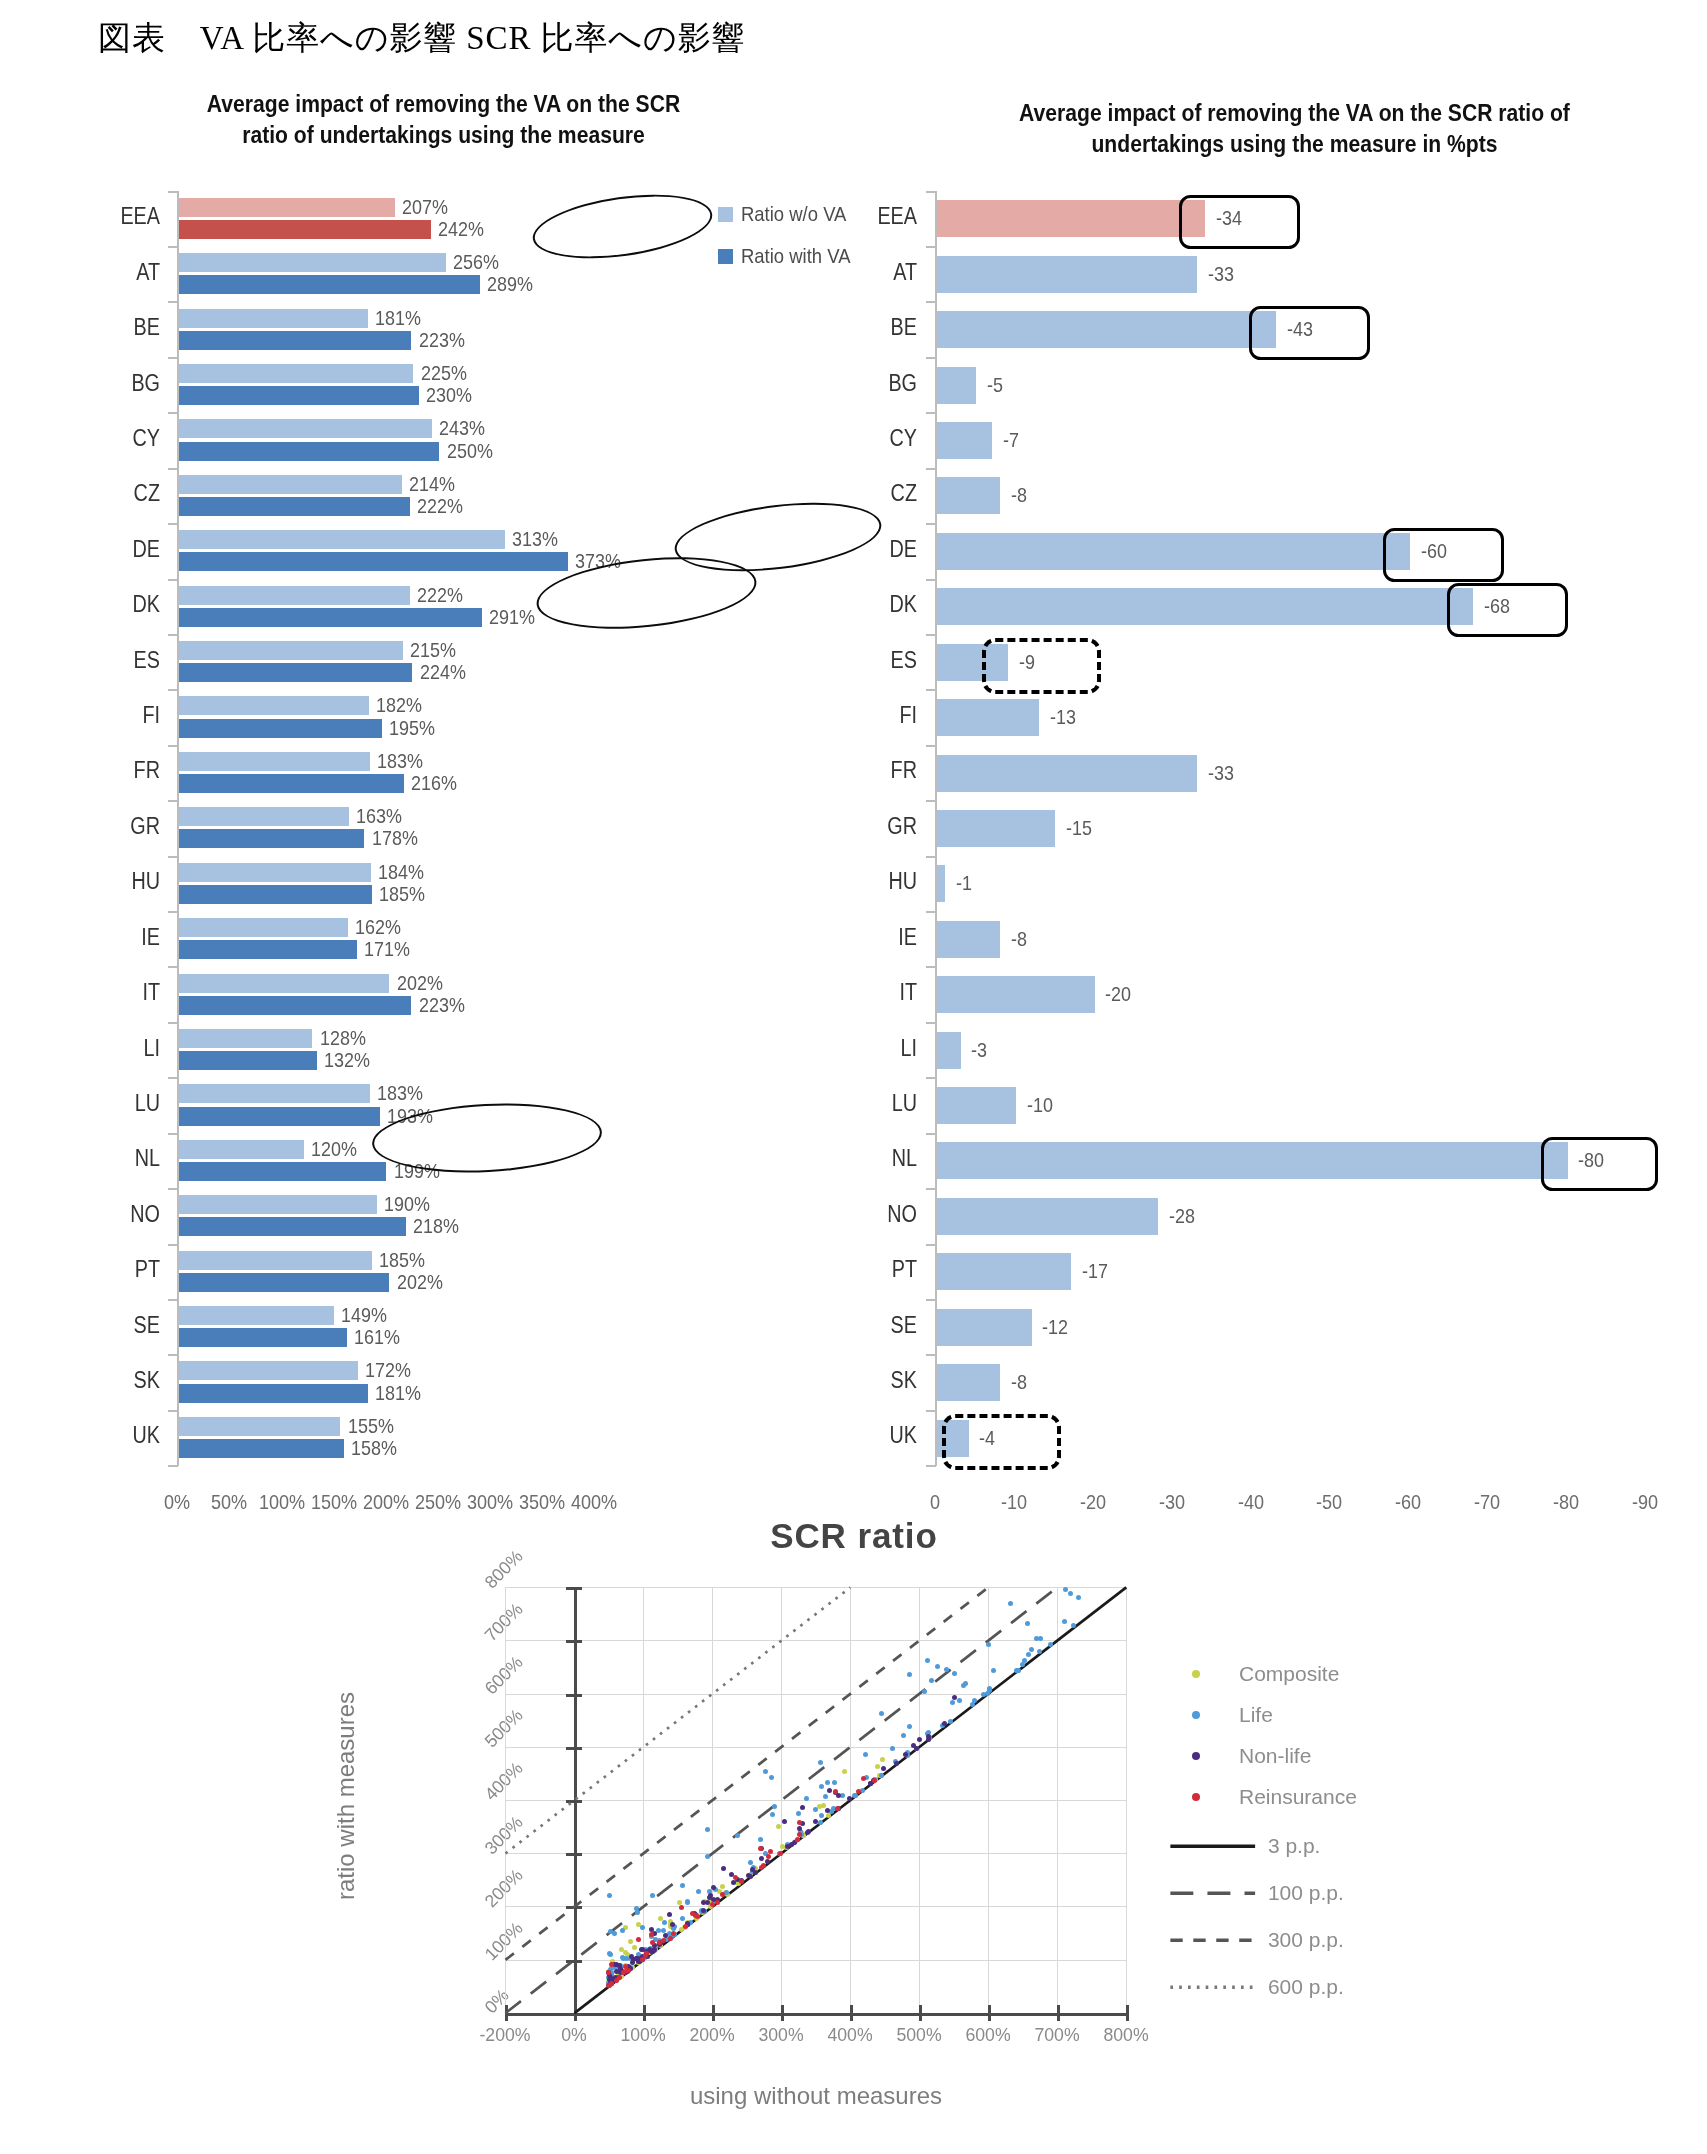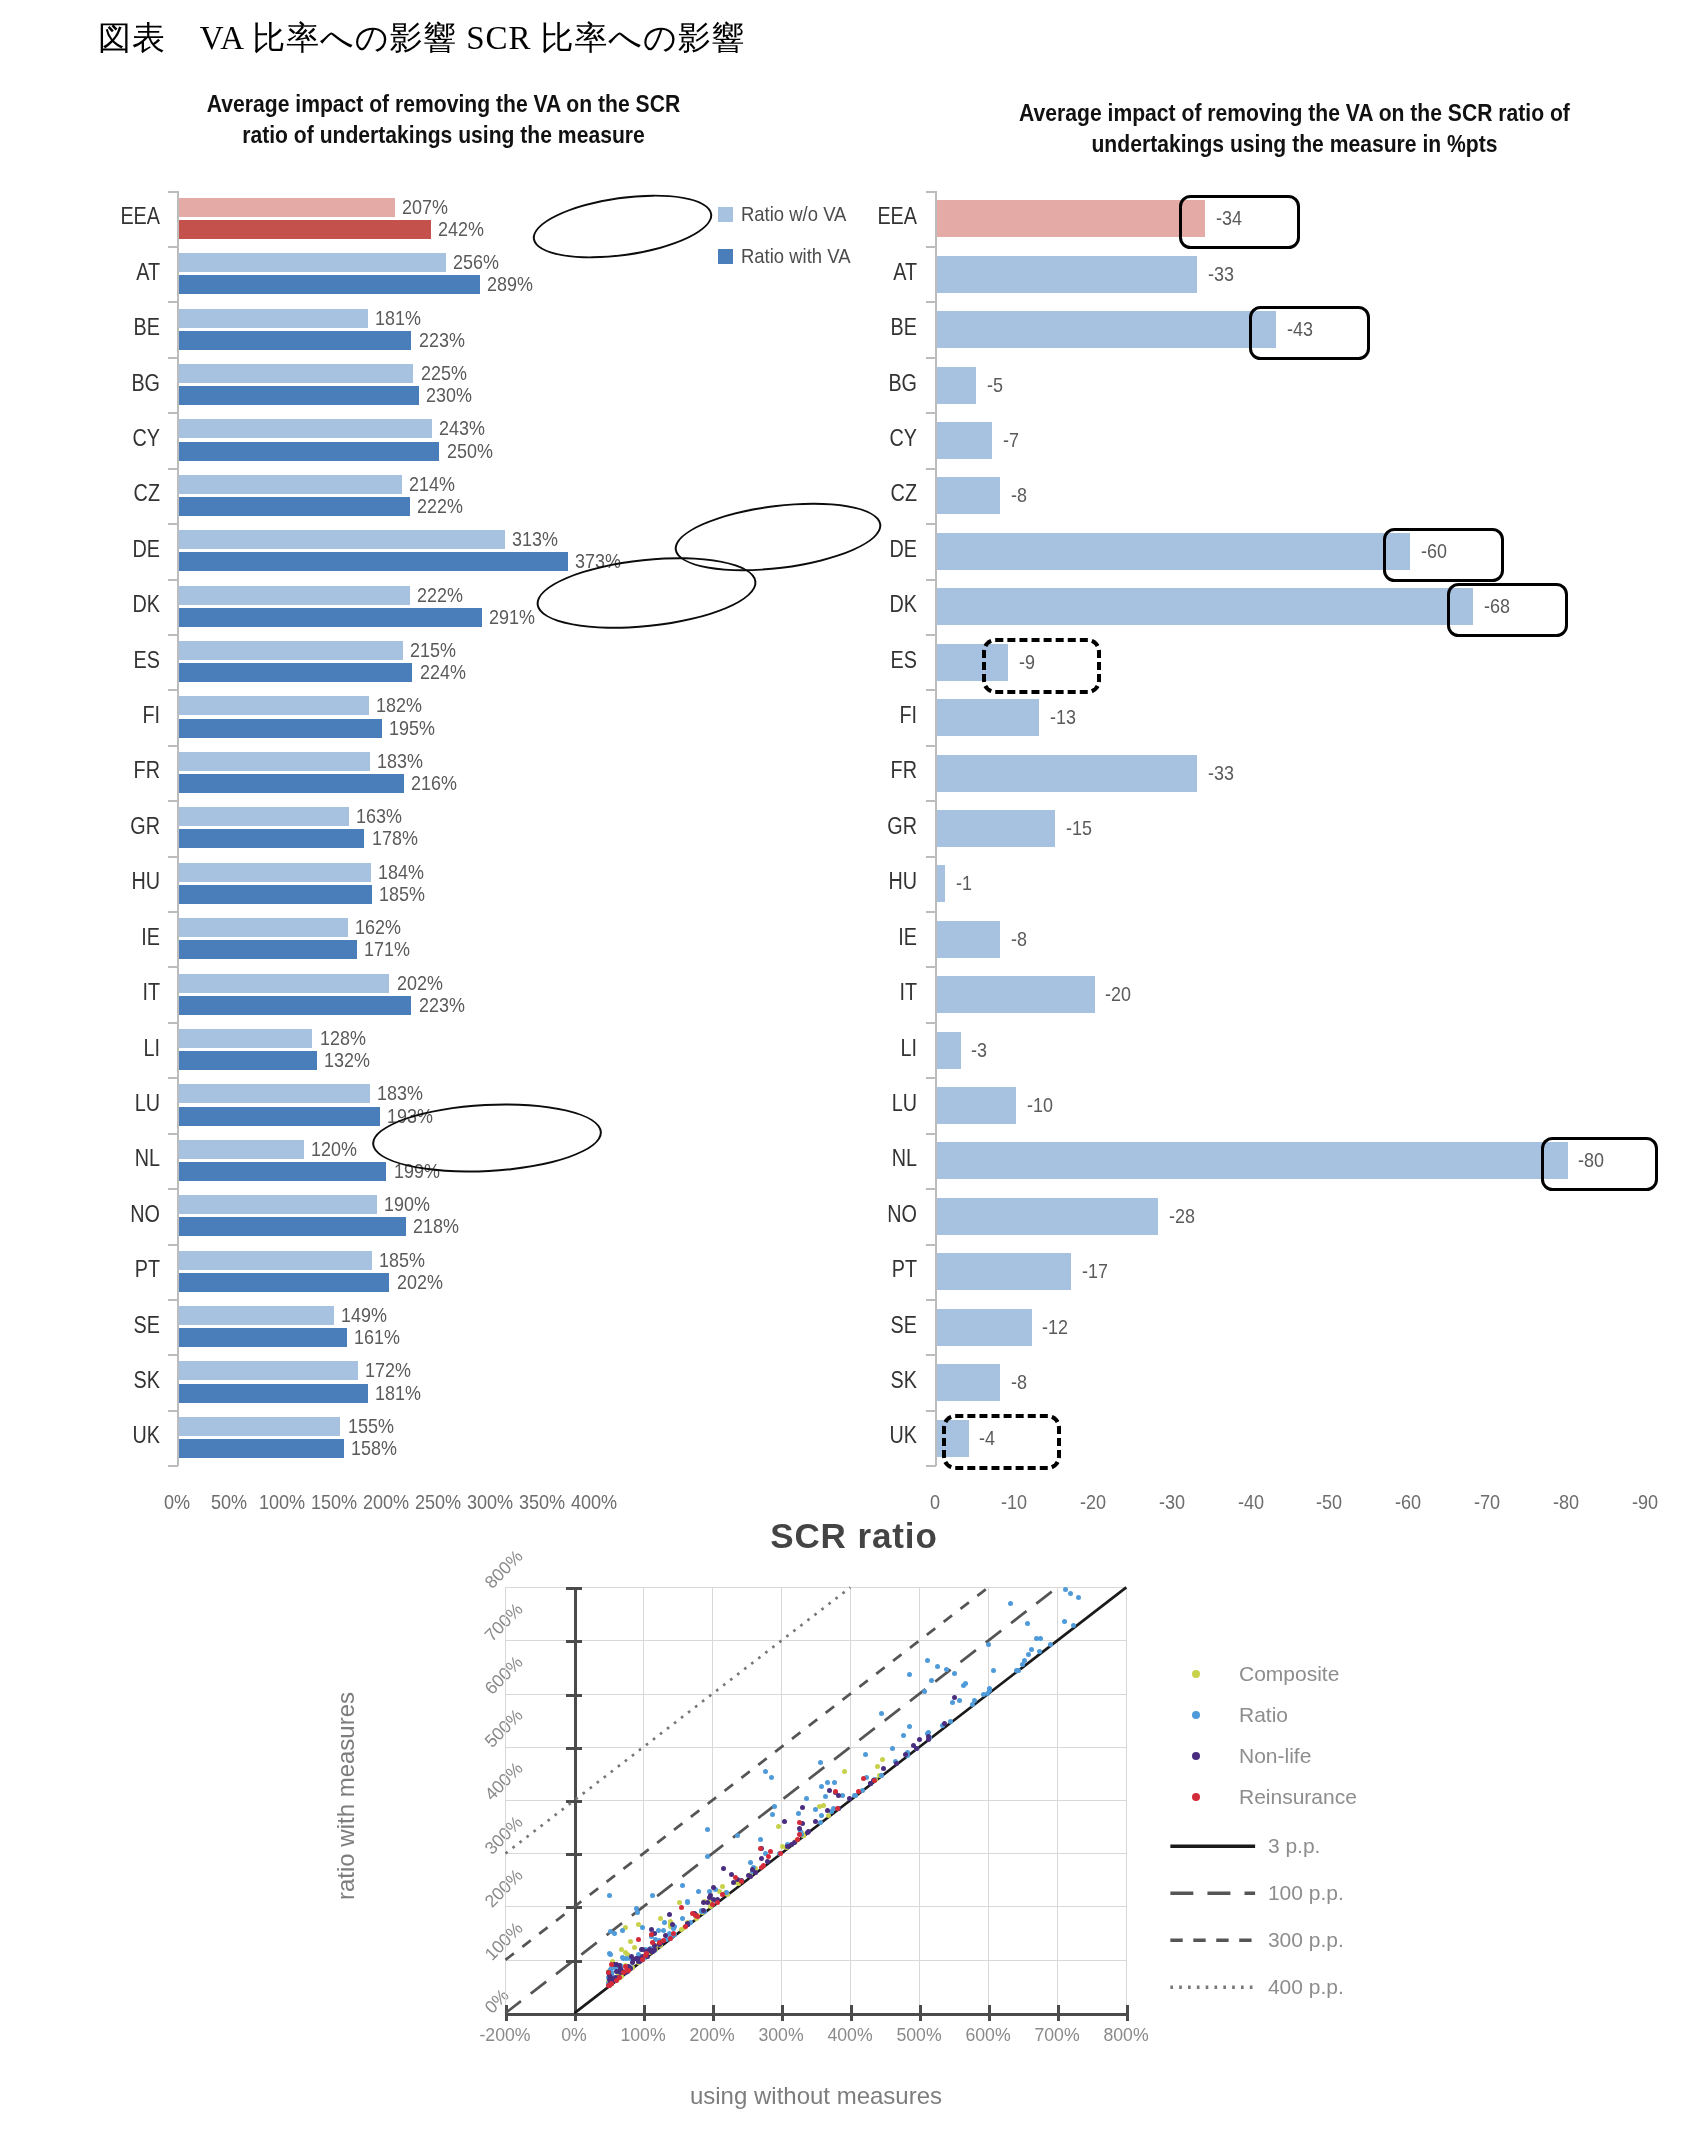--- a/index.html
+++ b/index.html
@@ -823,21 +823,21 @@
       <div class="dot" style="left: 733px; top: 1875px; width: 5.3px; height: 5.3px; background: rgb(212, 43, 58);"></div>
     </div>
     <div class="sc-axis-title" style="left: 683px; top: 2082px; width: 266px; text-align: center;">using without measures</div>
     <div class="sc-axis-title" style="left: 213px; top: 1782px; width: 266px; text-align: center; transform: rotate(-90deg);">ratio with measures</div>
     <div class="sc-legend-item" style="left: 1170px; top: 1662px;">
       <span class="sc-legend-dot" style="background: rgb(200, 209, 74);"></span>
       <span class="sc-legend-txt">Composite</span>
     </div>
     <div class="sc-legend-item" style="left: 1170px; top: 1703px;">
       <span class="sc-legend-dot" style="background: rgb(79, 154, 216);"></span>
-      <span class="sc-legend-txt">Ratio</span>
+      <span class="sc-legend-txt">Life</span>
     </div>
     <div class="sc-legend-item" style="left: 1170px; top: 1744px;">
       <span class="sc-legend-dot" style="background: rgb(75, 45, 127);"></span>
       <span class="sc-legend-txt">Non-life</span>
     </div>
     <div class="sc-legend-item" style="left: 1170px; top: 1785px;">
       <span class="sc-legend-dot" style="background: rgb(212, 43, 58);"></span>
       <span class="sc-legend-txt">Reinsurance</span>
     </div>
     <div class="sc-legend-item" style="left: 1170px; top: 1834px;">
@@ -855,16 +855,16 @@
     <div class="sc-legend-item" style="left: 1170px; top: 1928px;">
       <svg width="89" height="10.6" style="margin-right: 8.9px;" viewBox="0 0 100 12">
         <line x1="0" y1="6" x2="96" y2="6" stroke="#555555" stroke-width="4" stroke-dasharray="14 12"></line>
       </svg>
       <span class="sc-legend-txt">300 p.p.</span>
     </div>
     <div class="sc-legend-item" style="left: 1170px; top: 1975px;">
       <svg width="89" height="10.6" style="margin-right: 8.9px;" viewBox="0 0 100 12">
         <line x1="0" y1="6" x2="96" y2="6" stroke="#777777" stroke-width="4" stroke-dasharray="3 7"></line>
       </svg>
-      <span class="sc-legend-txt">400 p.p.</span>
+      <span class="sc-legend-txt">600 p.p.</span>
     </div>
   </div>
 
 
 </body></html>

